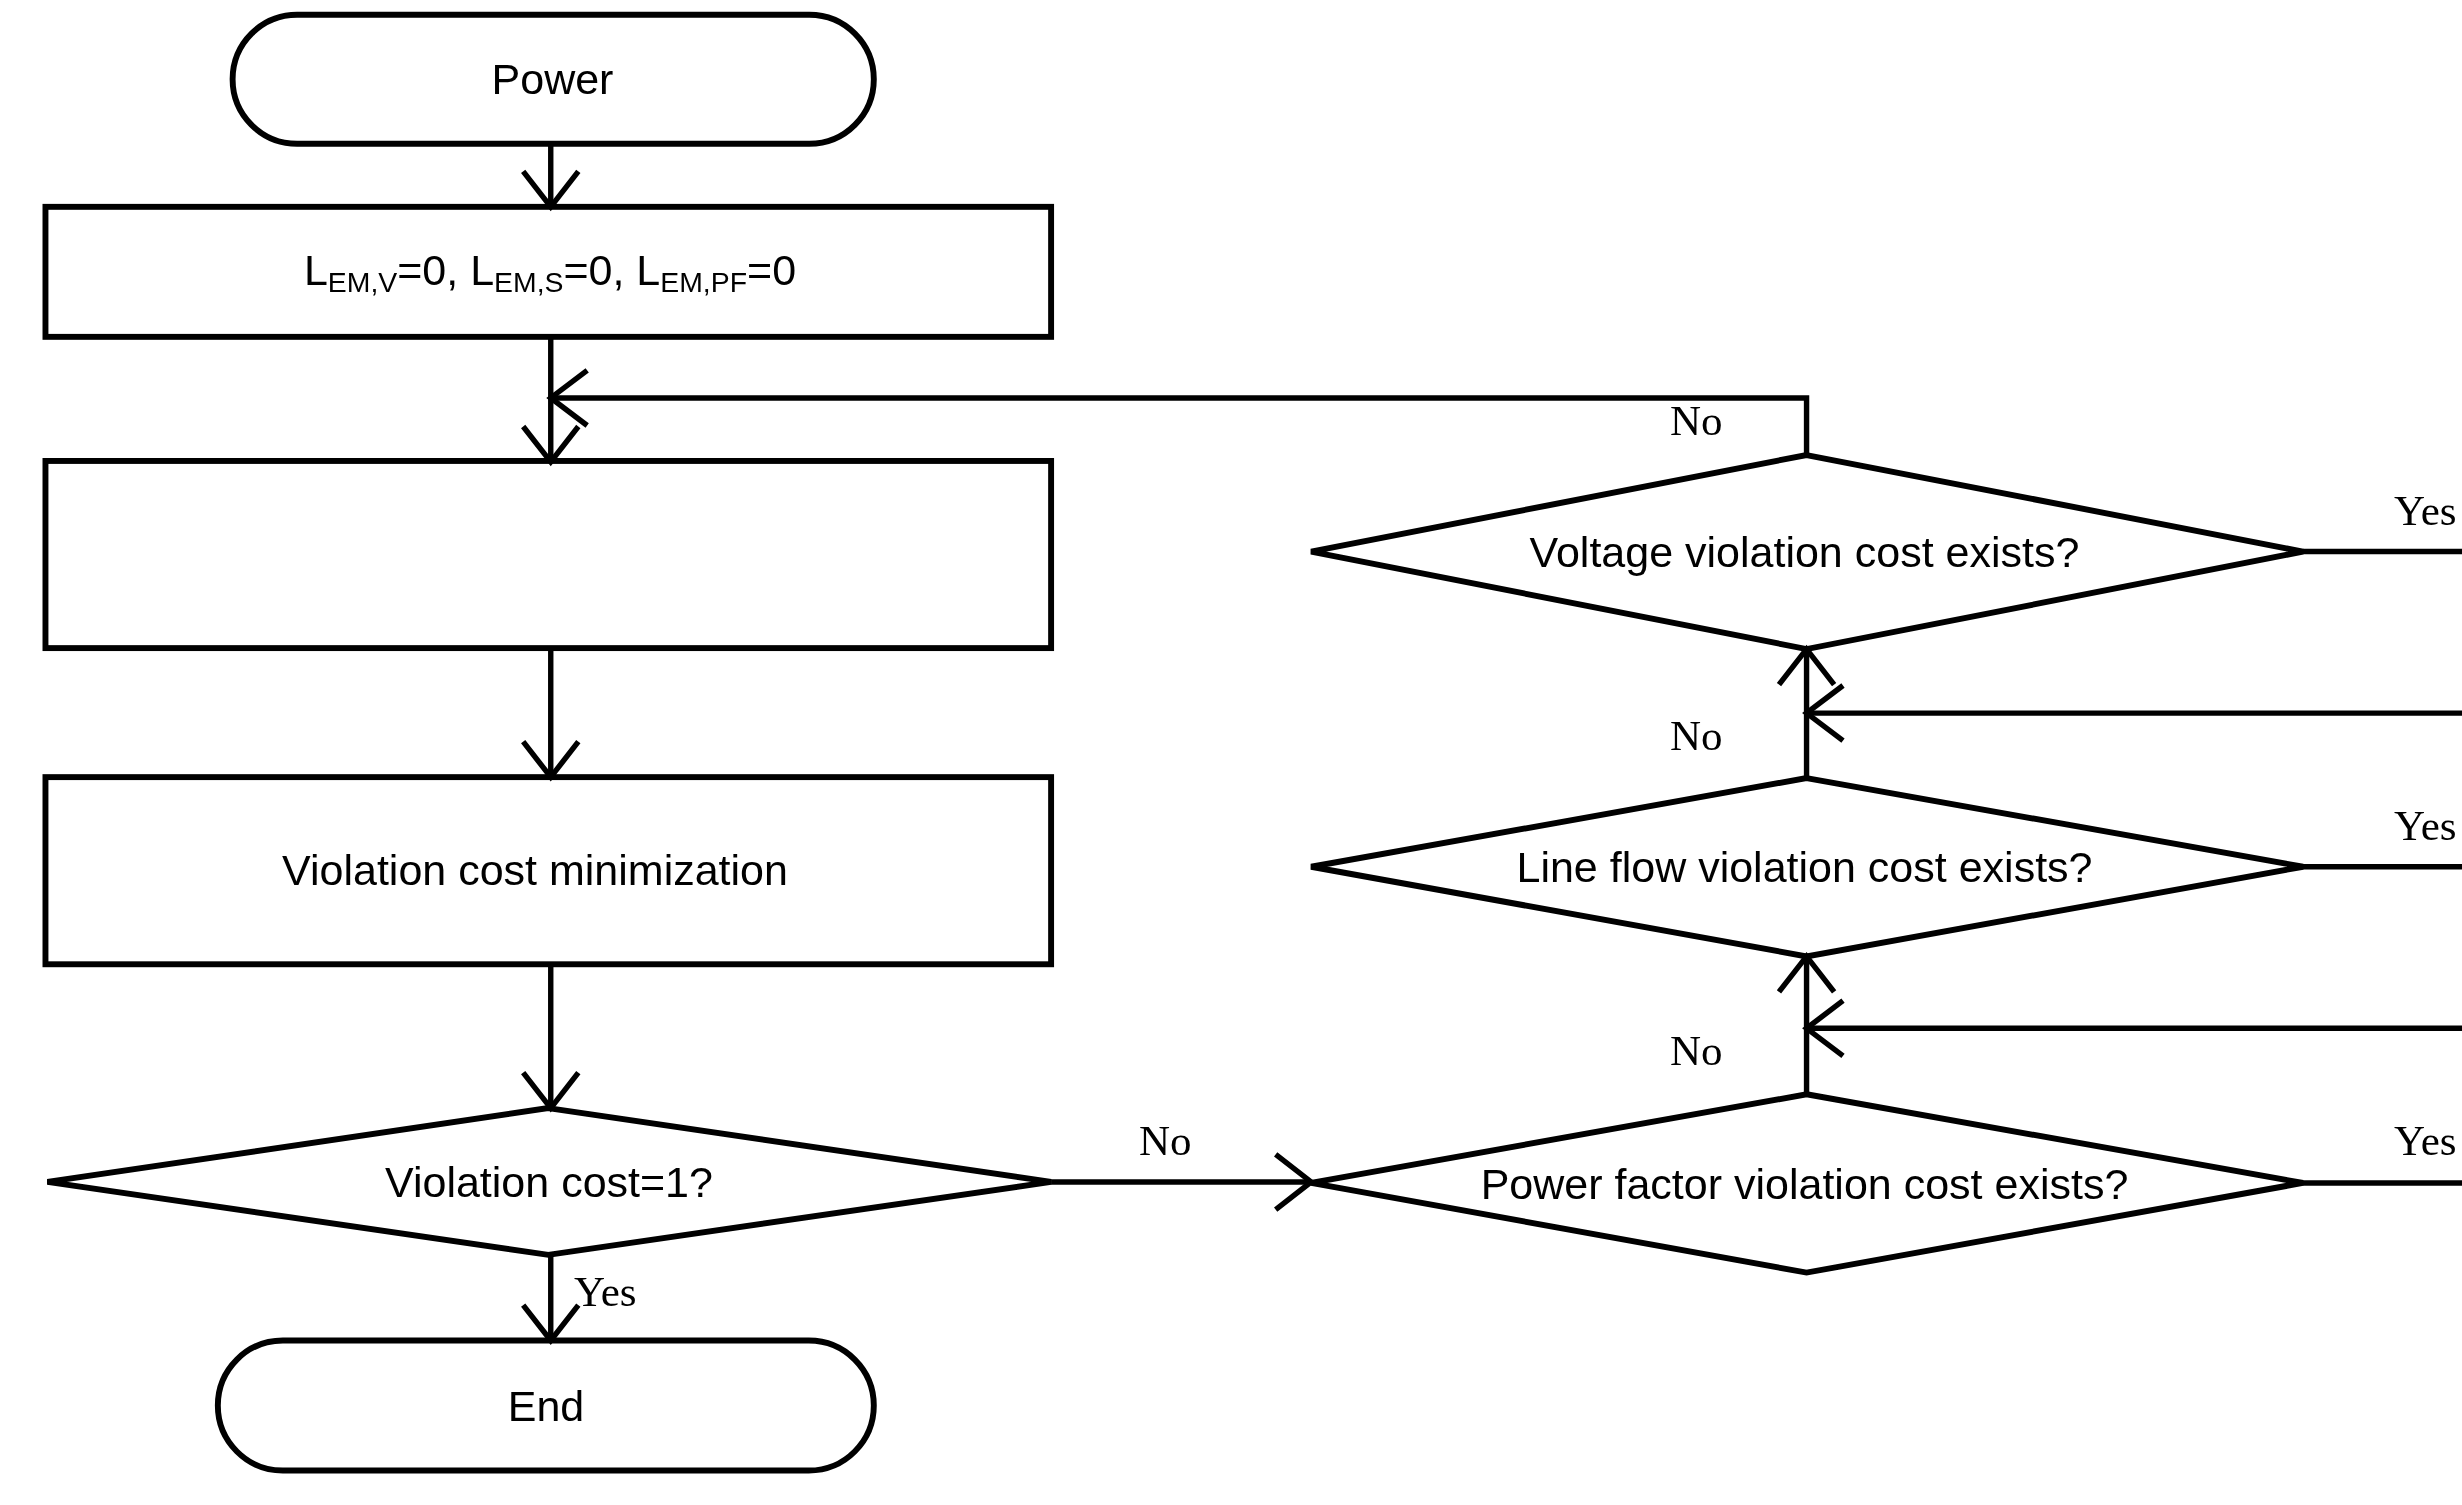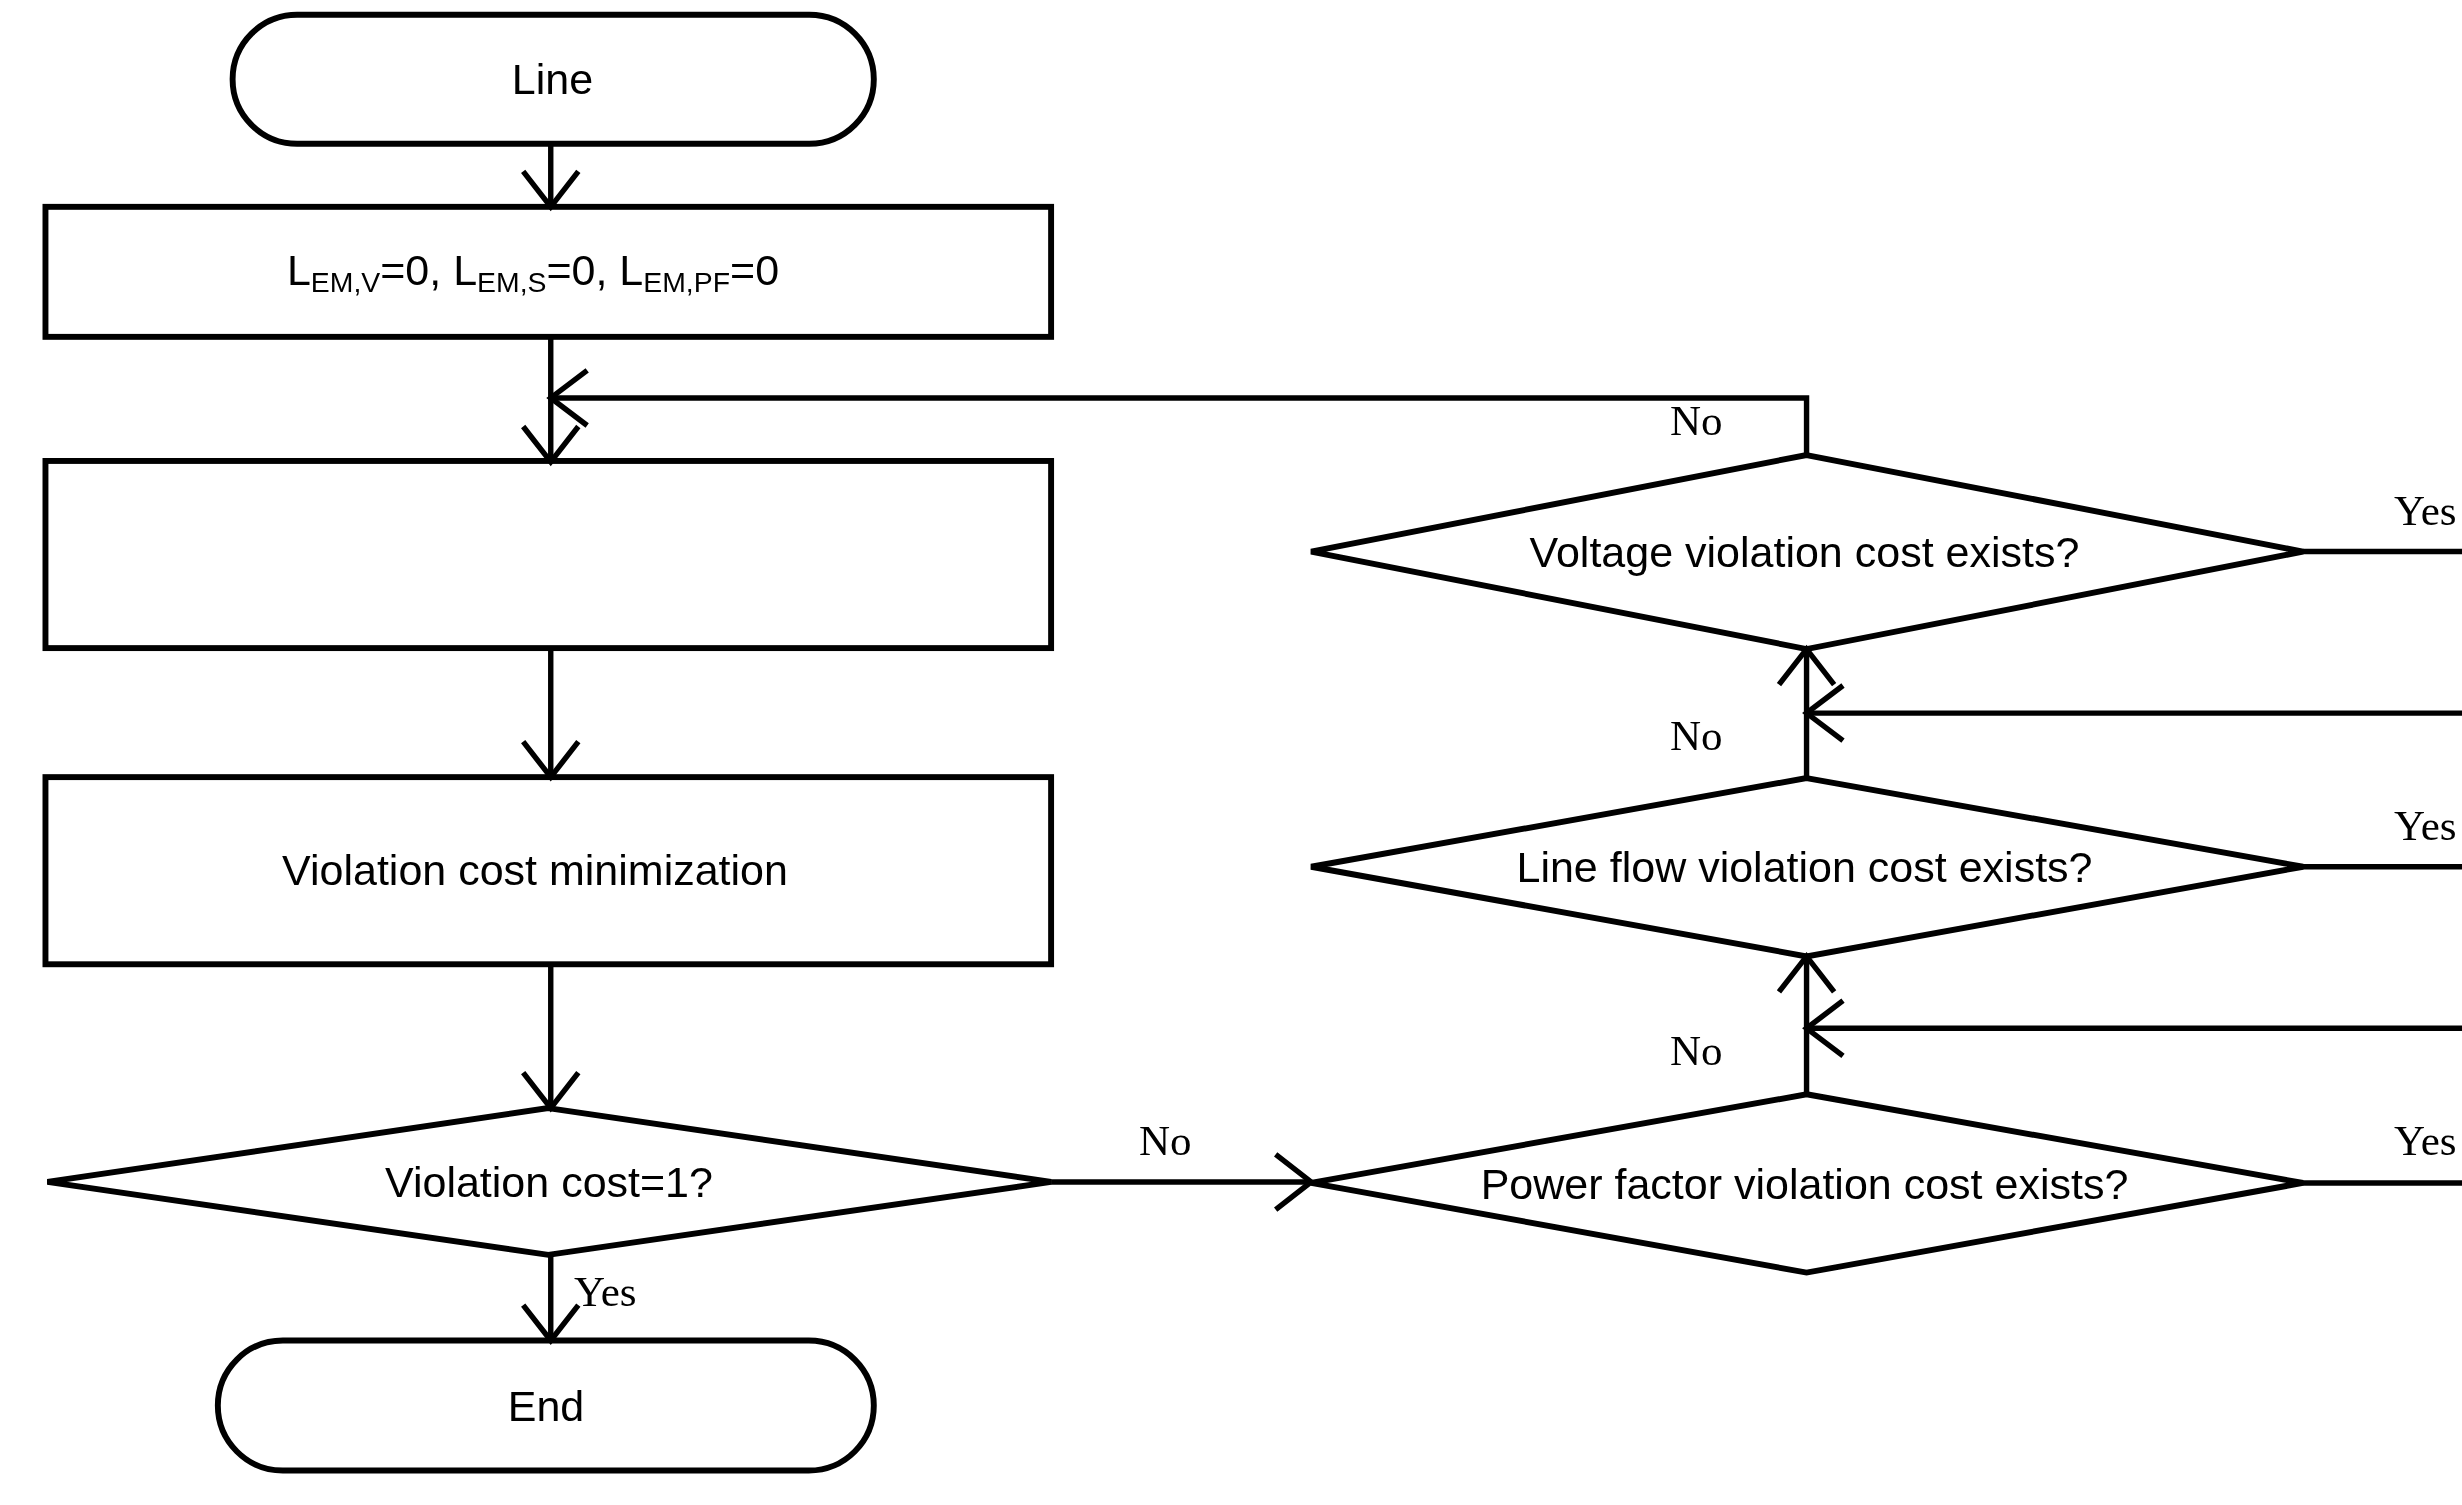--- a/index.html
+++ b/index.html
@@ -166,23 +166,23 @@
       <path class="arrowhead" d="M3742 2032 L3668 2088 L3742 2144"></path>
     </g>
 
     <g>
       <path class="conn" d="M4676 2402 L5152 2402"></path>
       <path class="arrowhead" d="M5084 2346 L5156 2402 L5084 2458"></path>
     </g>
 
   </svg>
 
-  <div class="node-label lbl-term" style="left:232px; top:14.8px; width:641px; height:129px;">Line</div>
-
-  <div class="node-label lbl-proc" style="left:30px; top:207px; width:1006px; height:130px;">
+  <div class="node-label lbl-term" style="left:232px; top:14.8px; width:641px; height:129px;">Power</div>
+
+  <div class="node-label lbl-proc" style="left:47px; top:207px; width:1006px; height:130px;">
     <span>L<span class="sub">EM,V</span>=0, L<span class="sub">EM,S</span>=0, L<span class="sub">EM,PF</span>=0</span>
   </div>
 
 
   <div class="node-label lbl-proc" style="left:32px; top:777px; width:1006px; height:187px;">Violation cost minimization</div>
 
   <div class="node-label lbl-dec" style="left:177px; top:1137px; width:744px; height:91px;">Violation cost=1?</div>
 
   <div class="node-label lbl-term" style="left:218px; top:1341px; width:656px; height:130px;">End</div>
 

